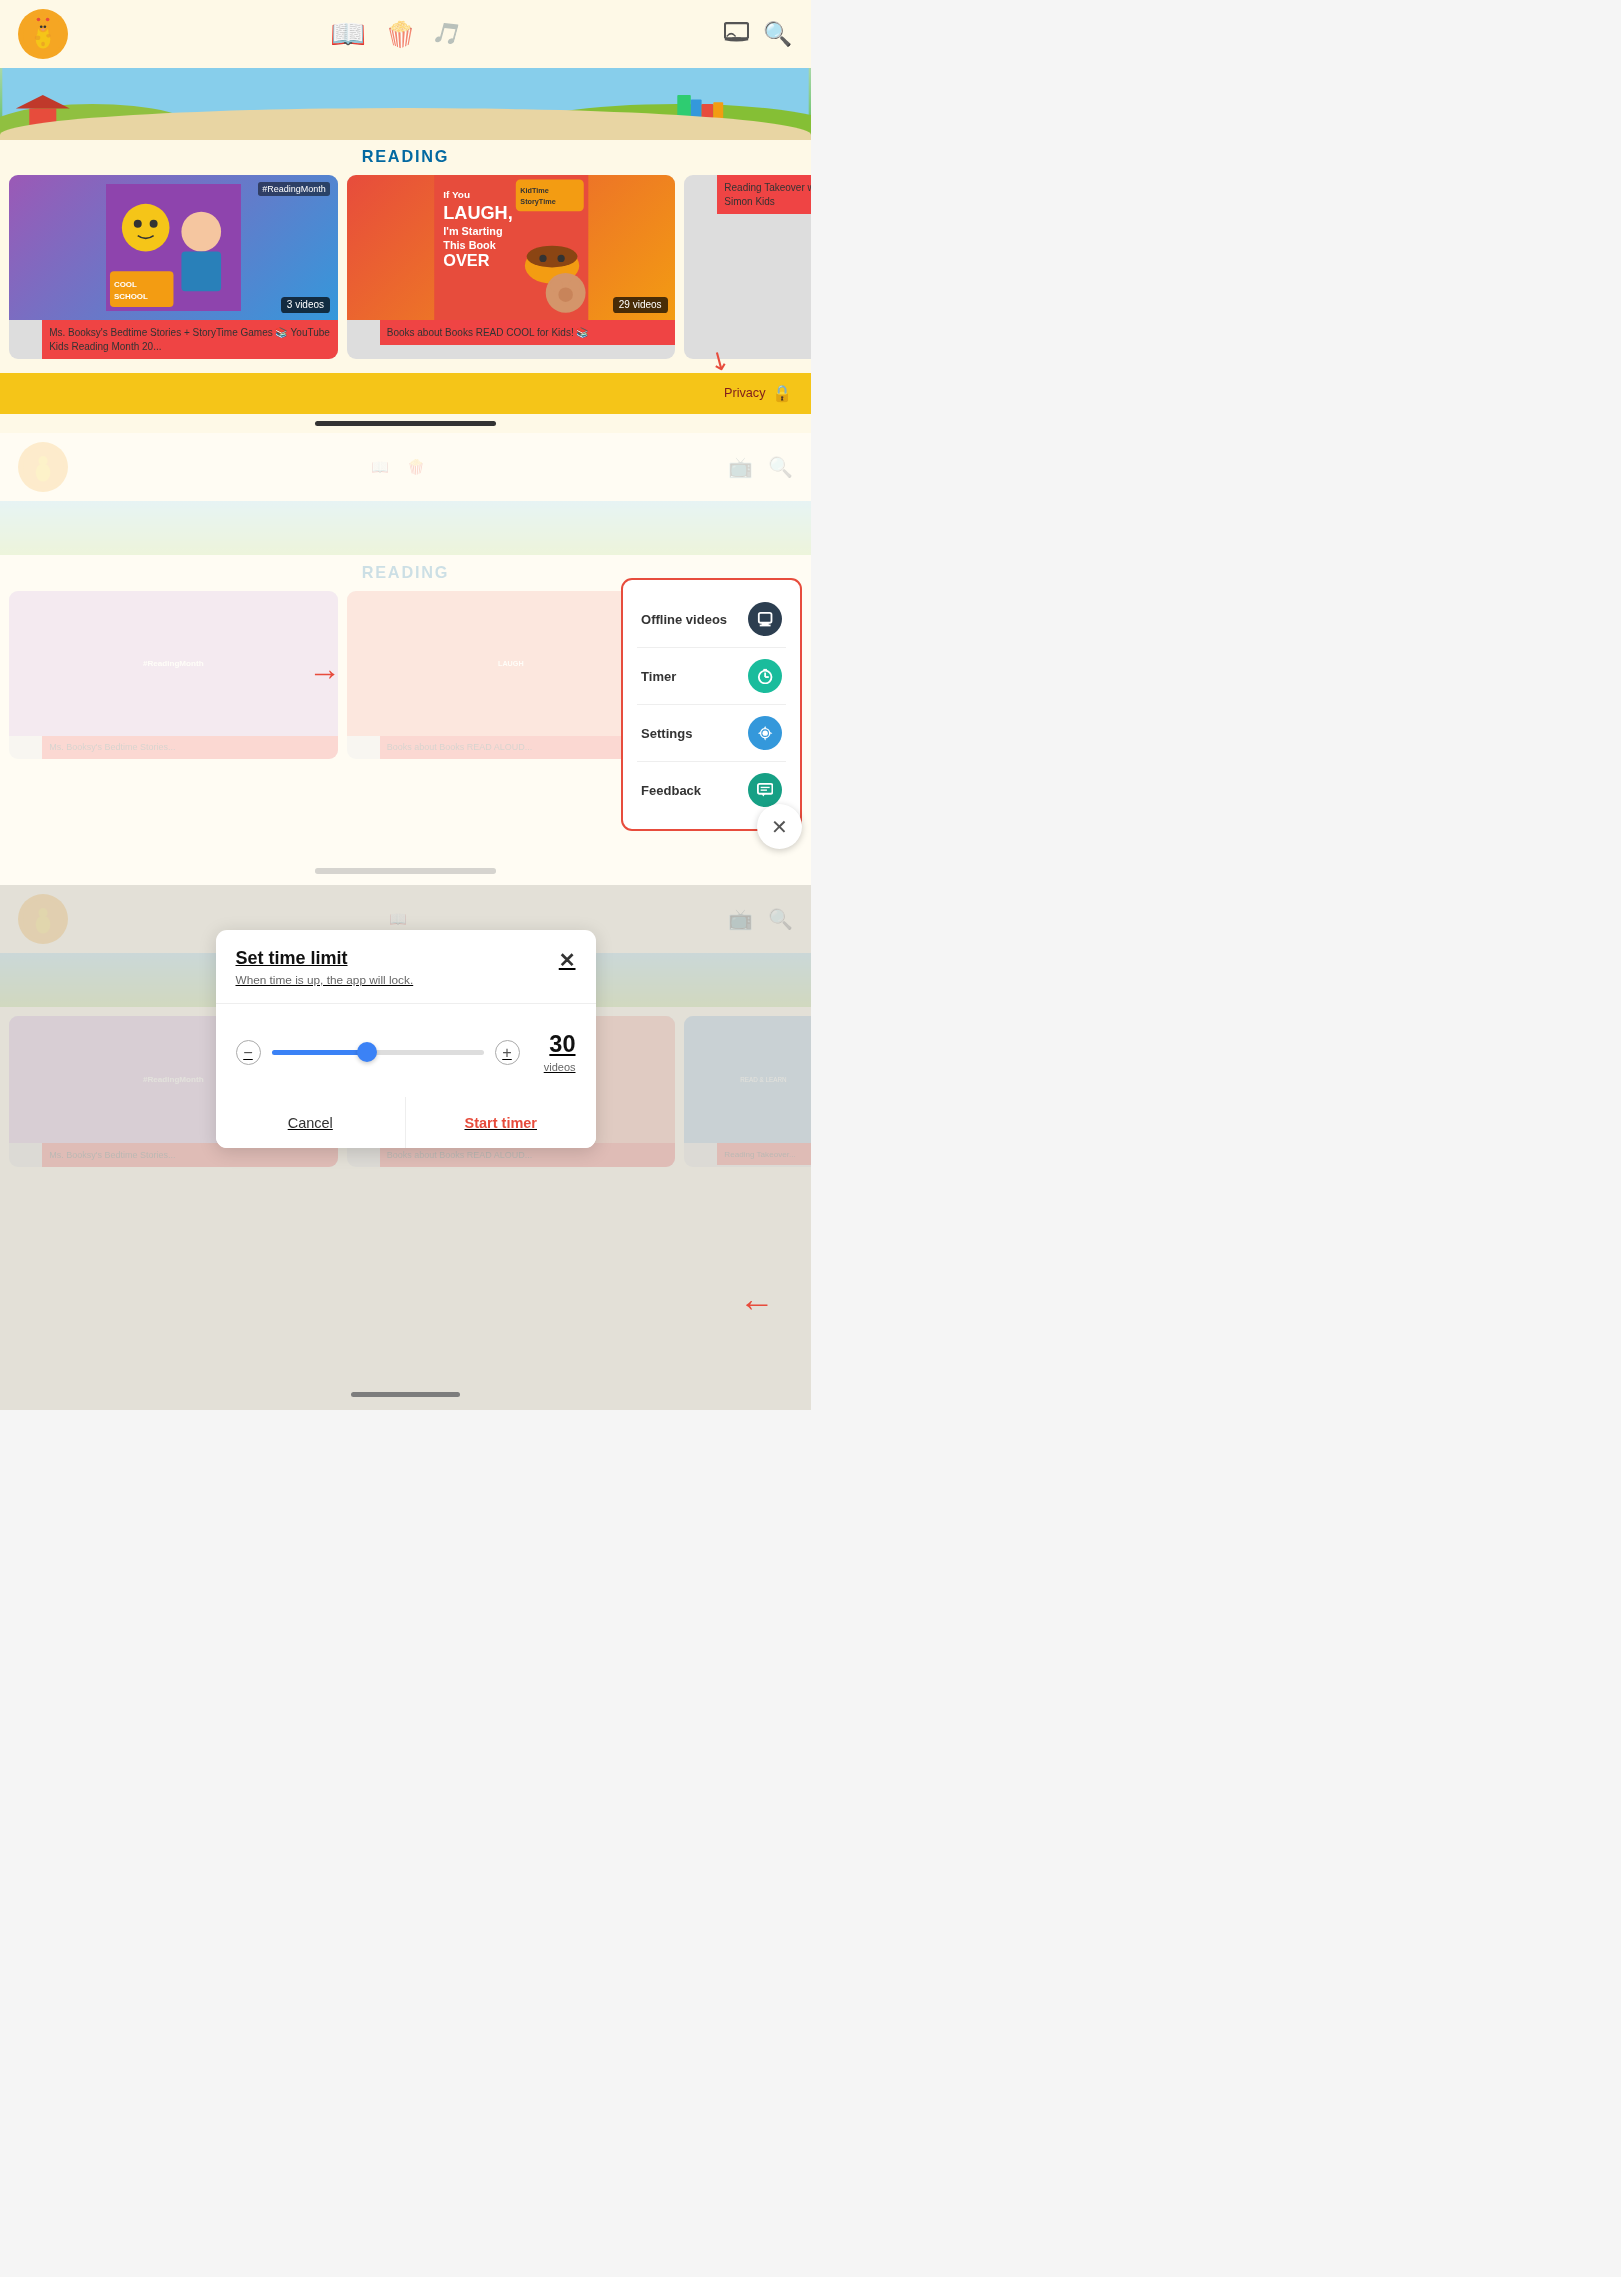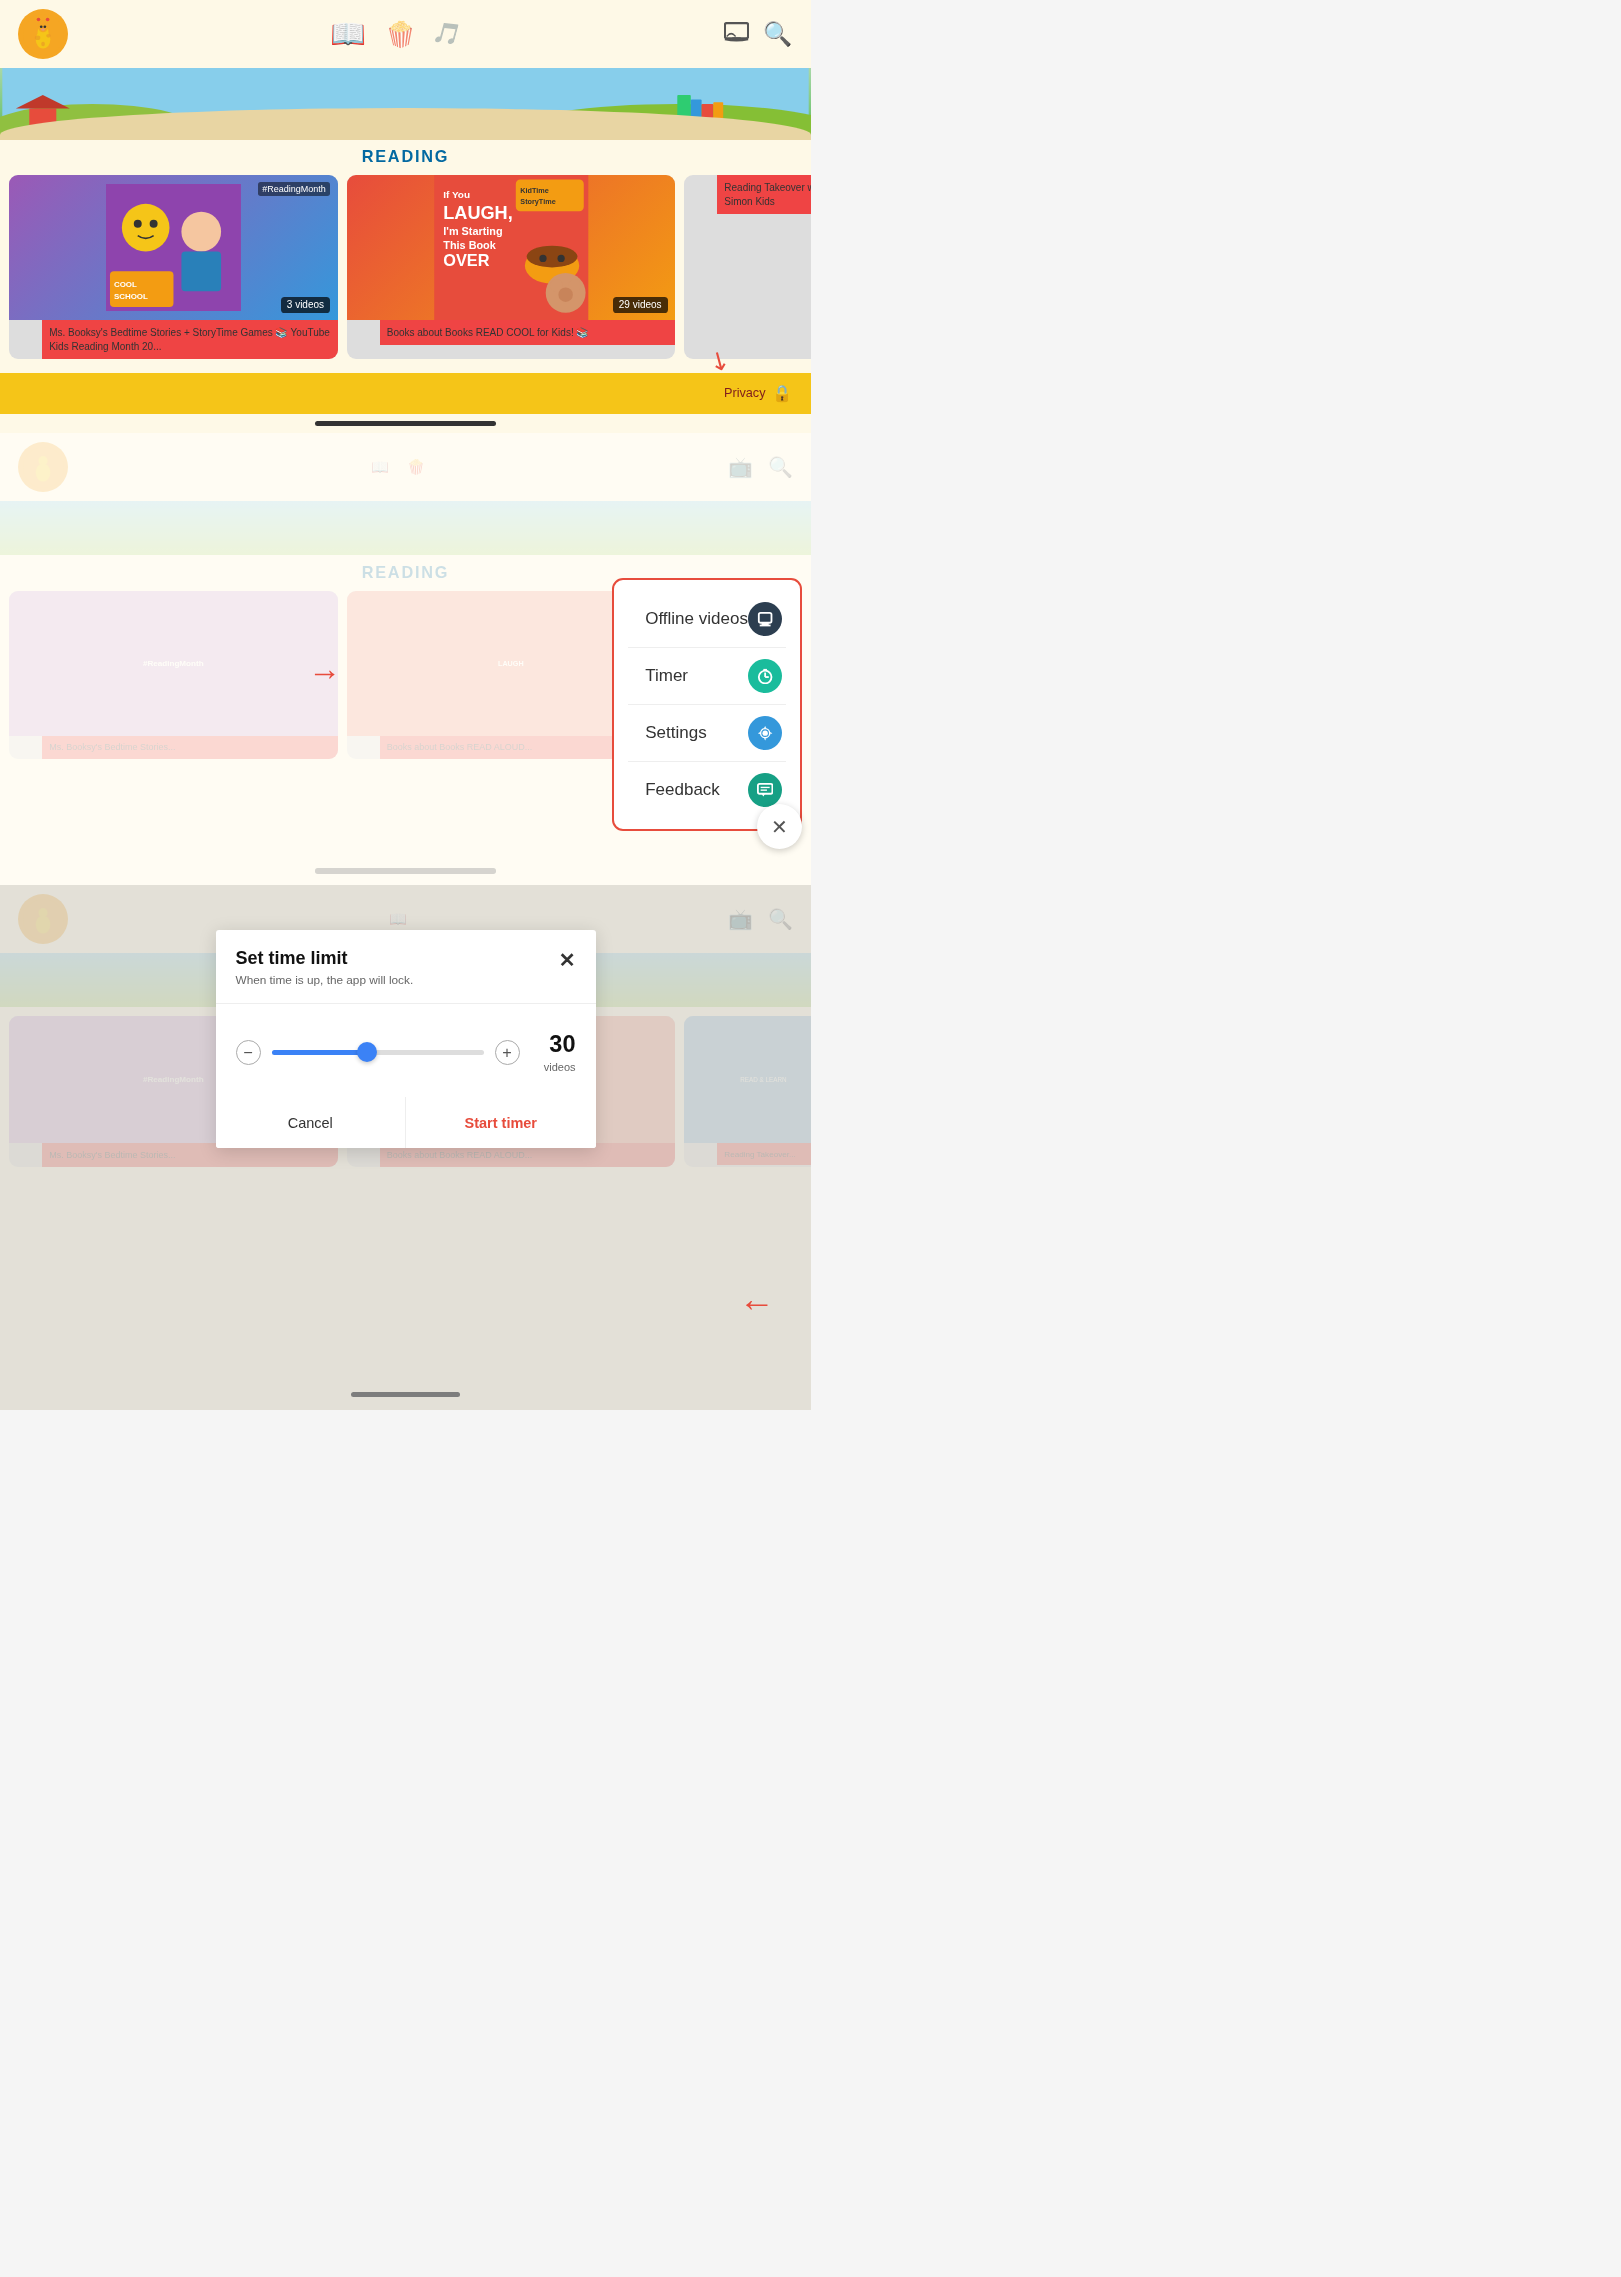--- a/index.html
+++ b/index.html
@@ -206,24 +206,23 @@
     .menu-item {
       display: flex;
       align-items: center;
       justify-content: space-between;
       padding: 11px 4.5px;
       cursor: pointer;
       border-bottom: 0.9px solid #eee;
     }
     .menu-item:last-child { border-bottom: none; }
     .menu-item-label {
-      font-size: 17px;
+      font-size: 13px;
       color: #333;
-      font-weight: 400;
-      margin-left: 13px;
+      font-weight: 700;
     }
     .menu-item-icon {
       width: 34px; height: 34px;
       border-radius: 50%;
       display: flex; align-items: center; justify-content: center;
       font-size: 16.3px;
       color: #fff;
     }
     .icon-dark { background: #2c3e50; }
     .icon-teal { background: #1abc9c; }
@@ -252,24 +251,25 @@
       position: relative;
     }
 
     .timer-dialog {
       position: absolute;
       left: 50%;
       top: 45px;
       transform: translateX(-50%);
       width: 380px;
       background: #fff;
-      border-radius: 3px;
+      border-radius: 11px;
       overflow: hidden;
       box-shadow: 0 3.6px 18px rgba(0,0,0,0.15);
       z-index: 10;
+      text-decoration: underline;
     }
     .dialog-header {
       padding: 18px 20px 7.2px;
       display: flex;
       justify-content: space-between;
       align-items: flex-start;
     }
     .dialog-title {
       font-size: 18px;
       font-weight: 700;

